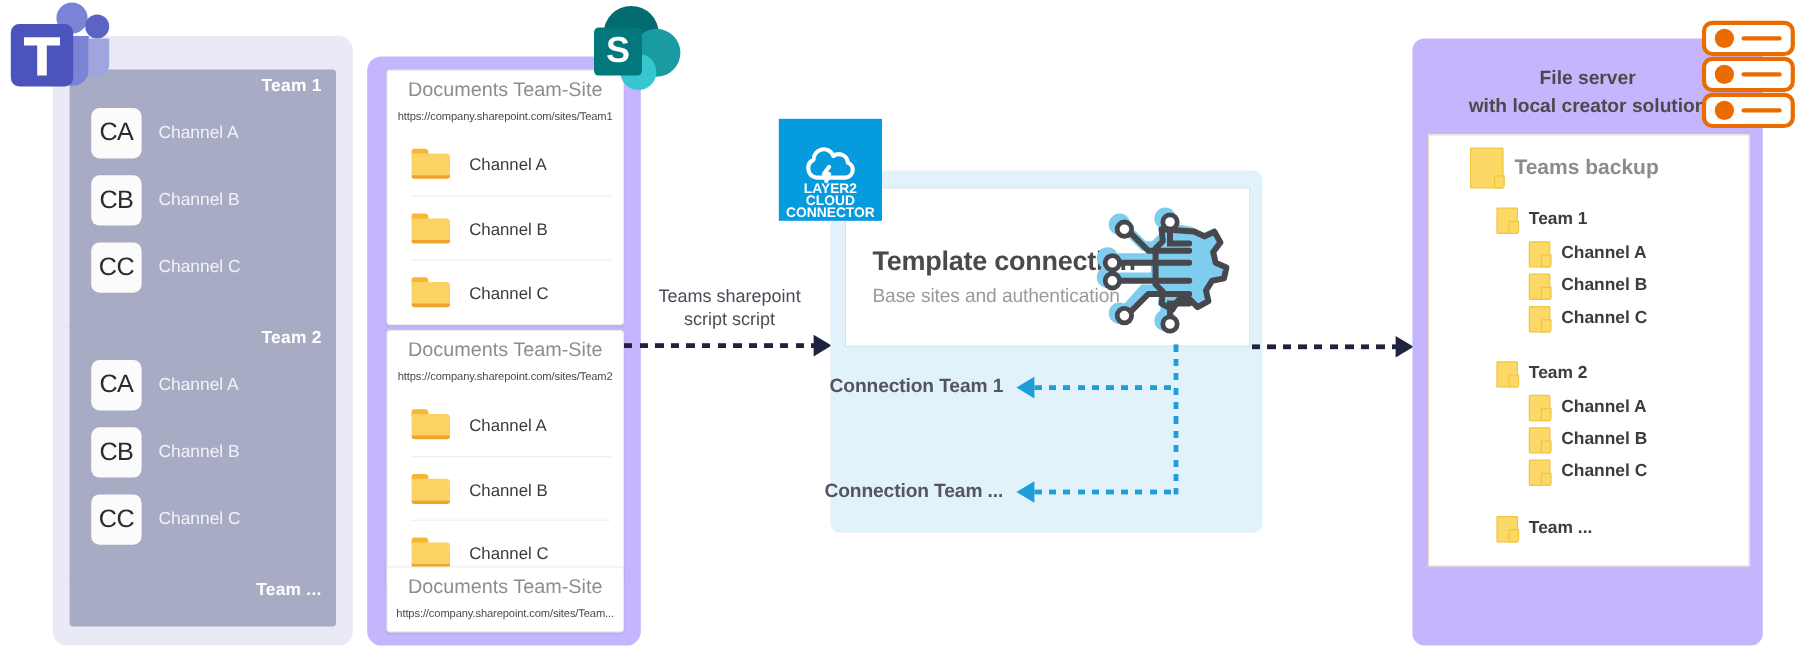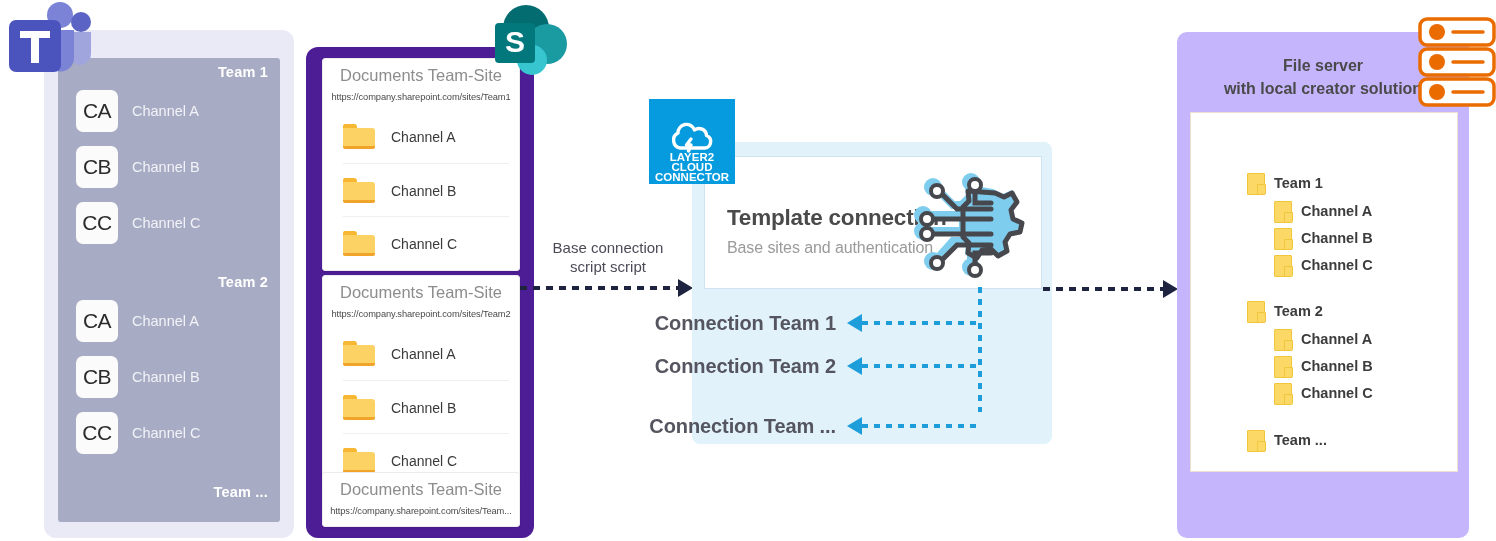--- a/index.html
+++ b/index.html
@@ -34,21 +34,21 @@
     letter-spacing:-0.5px;
   }
   .ch-label{margin-left:14px;color:#f2f3f8;font-size:14.5px;}
 
   
   #teams-logo{left:0px;top:0px;width:95px;height:82px;}
 
   
   #sharepoint-panel{
     left:306px;top:47px;width:228px;height:491px;
-    background:#4c1d95;border-radius:12px;
+    background:#c4b5fd;border-radius:12px;
   }
   .sp-card{
     position:absolute;left:16px;width:196px;
     background:#ffffff;border:1px solid #ececec;border-radius:3px;
     box-shadow:0 1px 2px rgba(0,0,0,.07);
   }
   #sp-card-1{top:11px;height:211px;}
   #sp-card-2{top:228px;height:211px;}
   #sp-card-3{top:425px;height:53px;}
   .sp-title{
@@ -118,21 +118,21 @@
     font-size:16px;color:#9a9a9a;letter-spacing:-0.1px;
   }
   #gear-circuit-icon{position:absolute;right:12px;top:14px;width:120px;height:110px;}
 
   .conn-item{
     position:absolute;left:0;width:360px;height:20px;
     display:flex;align-items:center;
   }
   .conn-label{
     position:absolute;right:216px;white-space:nowrap;
-    font-size:20px;font-weight:bold;color:#555560;letter-spacing:-0.1px;
+    font-size:16px;font-weight:bold;color:#555560;letter-spacing:-0.1px;
   }
   .dash-blue-h{
     position:absolute;height:4px;
     background-image:repeating-linear-gradient(to right,#1e9ddb 0,#1e9ddb 6px,rgba(0,0,0,0) 6px,rgba(0,0,0,0) 12px);
   }
   .dash-blue-v{
     position:absolute;width:4px;
     background-image:repeating-linear-gradient(to bottom,#1e9ddb 0,#1e9ddb 6px,rgba(0,0,0,0) 6px,rgba(0,0,0,0) 12px);
   }
   .arrow-head-blue-left{
@@ -304,21 +304,21 @@
     <circle cx="42" cy="24" r="23" fill="#036c70"></circle>
     <circle cx="63" cy="40" r="20" fill="#1a9ba1"></circle>
     <circle cx="48" cy="56" r="15" fill="#37c6d0"></circle>
     <rect x="11" y="19" width="40" height="40" rx="4" fill="#03787c"></rect>
     <text x="31" y="48" font-family="Liberation Sans, sans-serif" font-size="30" font-weight="bold" fill="#ffffff" text-anchor="middle">S</text>
   </svg>
 </div>
 
 <div class="abs" id="script-arrow-group">
   <div class="arrow-caption">
-    <span>Base connection</span><br>
+    <span>Teams sharepoint</span><br>
     <span>script script</span>
   </div>
   <div class="dash-line" style="left:0px;top:48px;width:160px;"></div>
   <div class="arrow-head-dark" style="left:158px;top:41px;"></div>
 </div>
 
 <div class="abs" id="connector-panel">
 
   <div id="template-card">
     <div id="template-title">Template connection</div>
@@ -361,26 +361,21 @@
         <path d="M86 22 l9 4 l8 -4 l5 9 l-6 8 l2 9 l9 4 l-2 9 l-10 2 l-5 8 l2 9 l-9 5 l-7 -7 l-9 1 l-5 8 l-9 -5 l1 -10 l-6 -6 l0 -30 l6 -6 l-1 -10 z" fill="none" stroke="#46484d" stroke-width="5" stroke-linejoin="round"></path>
       </svg>
     </div>
   </div>
 
   <div class="conn-item" style="top:171px;">
     <div class="conn-label">Connection Team 1</div>
     <div class="arrow-head-blue-left" style="left:155px;top:1px;"></div>
     <div class="dash-blue-h" style="left:170px;top:8px;width:118px;"></div>
   </div>
-  <div class="conn-item" style="top:214px;">
-    <div class="conn-label">Connection Team 2</div>
-    <div class="arrow-head-blue-left" style="left:155px;top:1px;"></div>
-    <div class="dash-blue-h" style="left:170px;top:8px;width:118px;"></div>
-  </div>
-  <div class="conn-item" style="top:258px;margin-top:16px;">
+  <div class="conn-item" style="top:258px;">
     <div class="conn-label">Connection Team ...</div>
     <div class="arrow-head-blue-left" style="left:155px;top:1px;"></div>
     <div class="dash-blue-h" style="left:170px;top:8px;width:118px;"></div>
   </div>
   <div class="dash-blue-v" style="left:286px;top:145px;height:125px;"></div>
 </div>
 
 <div class="abs" id="layer2-logo">
   <svg width="86" height="85" viewBox="0 0 86 85">
     <g fill="none" stroke="#ffffff" stroke-width="3.4" stroke-linecap="round" stroke-linejoin="round">
@@ -399,20 +394,27 @@
 </div>
 
 <div class="abs" id="fileserver-panel">
   <div id="fileserver-title">
     <span>File server</span><br>
     <span>with local creator solution</span>
   </div>
 
   <div id="fileserver-tree">
 
+    <div class="tree-row" style="left:34px;top:10px;">
+      <div class="folder-sm" style="width:26px;height:32px;">
+          <span class="sq"></span>
+          <span class="fold"></span>
+        </div>
+      <div class="tree-label root">Teams backup</div>
+    </div>
 
     <div class="tree-row" style="left:56px;top:60px;">
       <div class="folder-sm" style="width:16px;height:20px;">
           <span class="sq"></span>
           <span class="fold"></span>
         </div>
       <div class="tree-label">Team 1</div>
     </div>
     <div class="tree-row" style="left:83px;top:88px;">
       <div class="folder-sm" style="width:16px;height:20px;">

